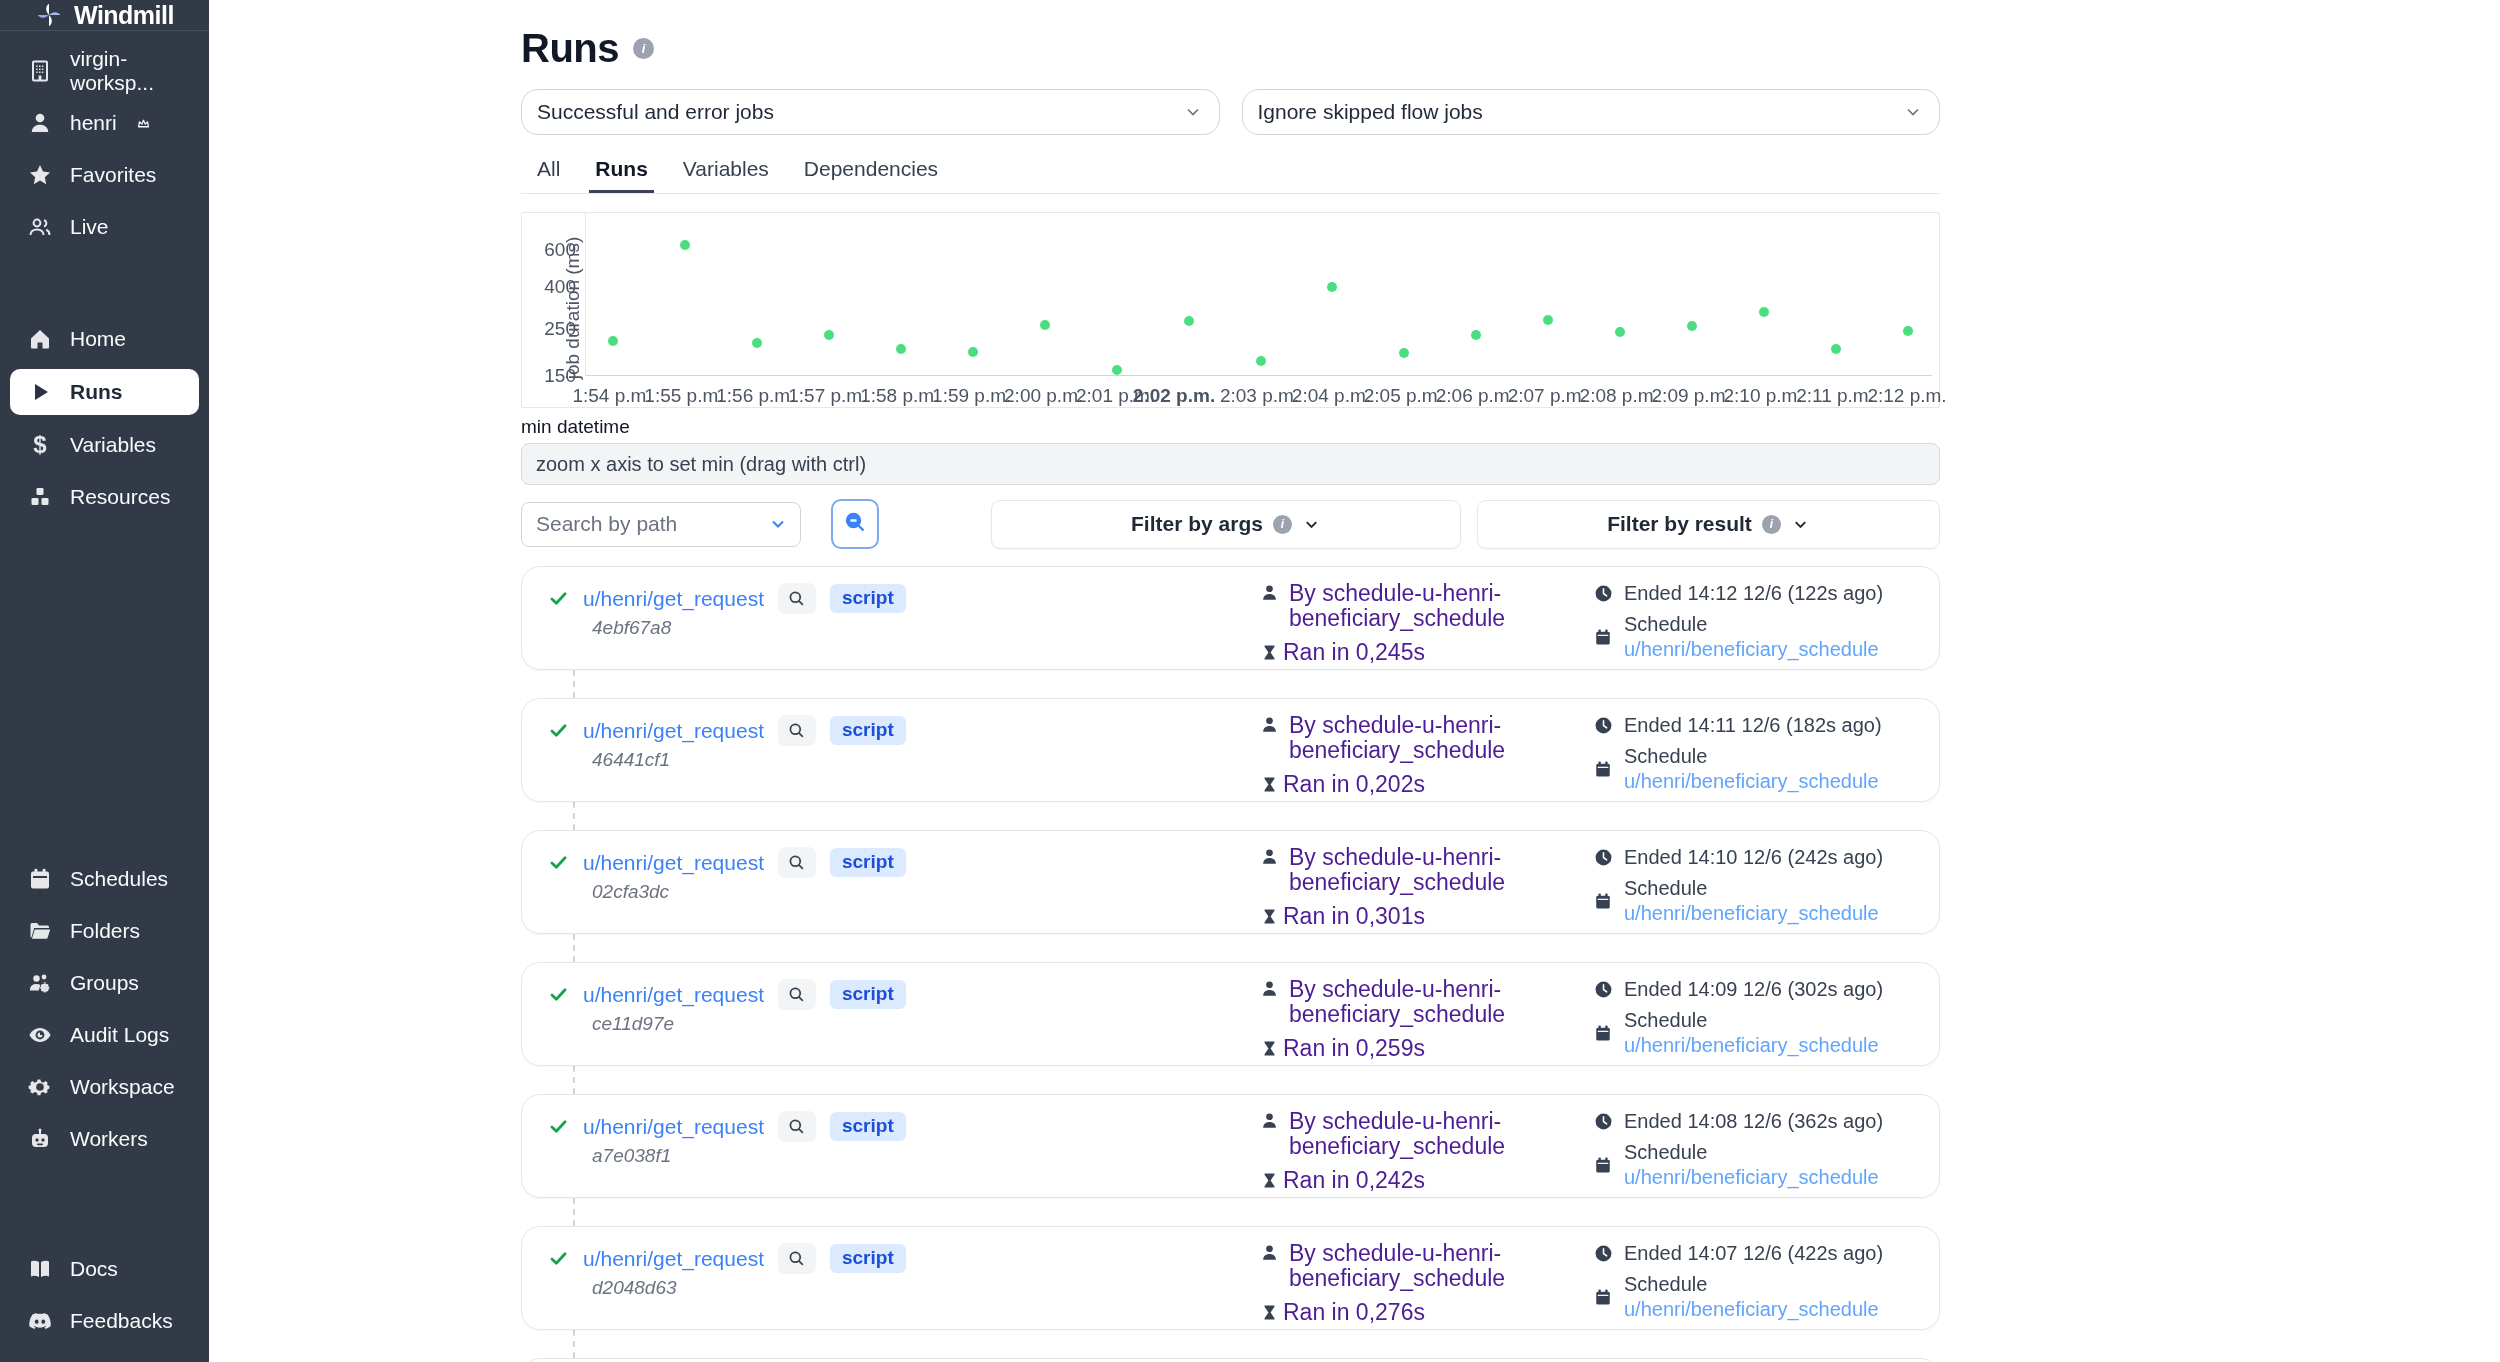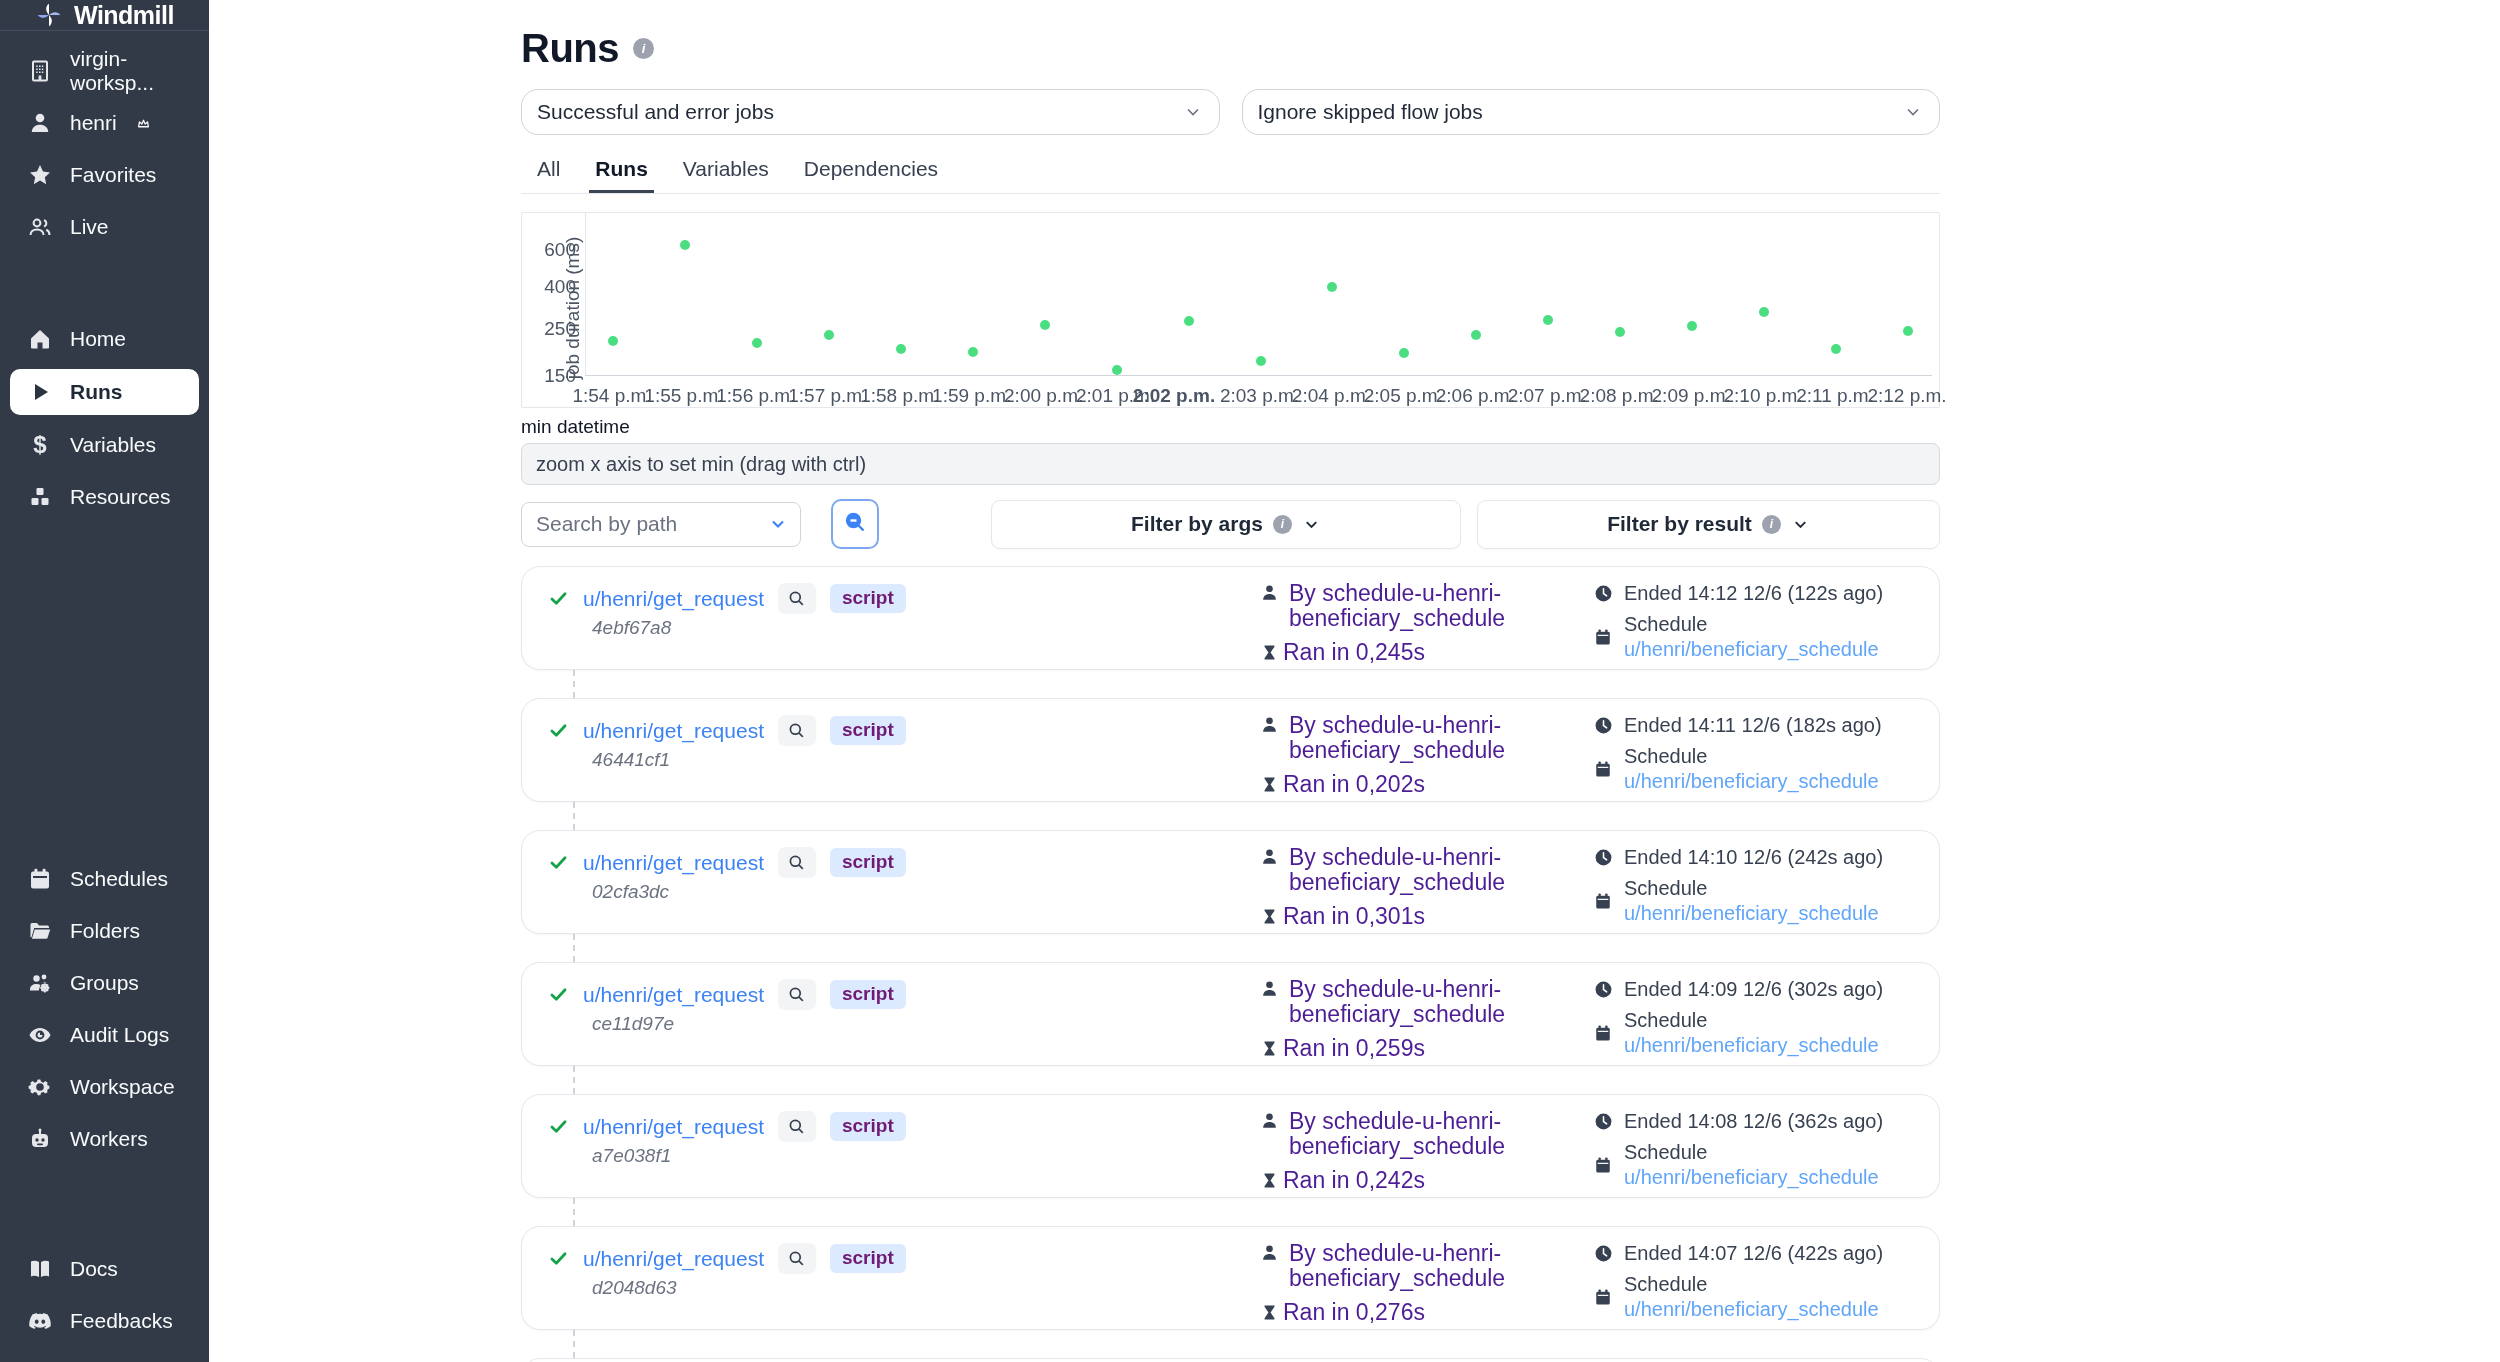--- a/index.html
+++ b/index.html
@@ -83,21 +83,21 @@
   
   .runs-list { margin-top:17px; }
   .run-card { position:relative; height:104px; border:1px solid #e5e7eb; border-radius:19px; background:#fff;
     box-shadow:0 1px 2px rgba(0,0,0,0.04); }
   .connector { height:28px; margin-left:52px; border-left:2px dashed #d1d5db; width:0; }
   .rc-left { position:absolute; left:26px; top:16px; display:flex; align-items:center; gap:14px; }
   .rc-check { color:#16a34a; display:flex; }
   .rc-path { color:#3b82f6; font-size:21px; cursor:pointer; }
   .rc-mag { width:38px; height:31px; background:#f3f4f6; border-radius:7px; display:flex;
     align-items:center; justify-content:center; color:#374151; cursor:pointer; }
-  .rc-badge { background:#dbeafe; color:#701a75; font-weight:700; font-size:19px;
+  .rc-badge { background:#dbeafe; color:#1d4ed8; font-weight:700; font-size:19px;
     padding:3px 12px 4px; border-radius:6px; }
   .rc-id { position:absolute; left:70px; top:50px; font-style:italic; color:#6b7280; font-size:19px; }
   .rc-mid { position:absolute; left:736px; top:14px; font-size:23px; color:#4c1d95; line-height:25px; }
   .rc-mid .row1 { display:flex; gap:9px; align-items:flex-start; }
   .rc-ran { display:flex; gap:3px; align-items:center; margin-top:9px; }
   .rc-right { position:absolute; left:1070px; top:14px; font-size:20px; color:#374151; line-height:25px; }
   .rc-right .rrow { display:flex; gap:10px; align-items:center; margin-bottom:6px; }
   .rc-sched-link { color:#60a5fa; cursor:pointer; }
   .mico { width:22px; height:22px; display:flex; align-items:center; justify-content:center;
     color:#374151; flex-shrink:0; }

